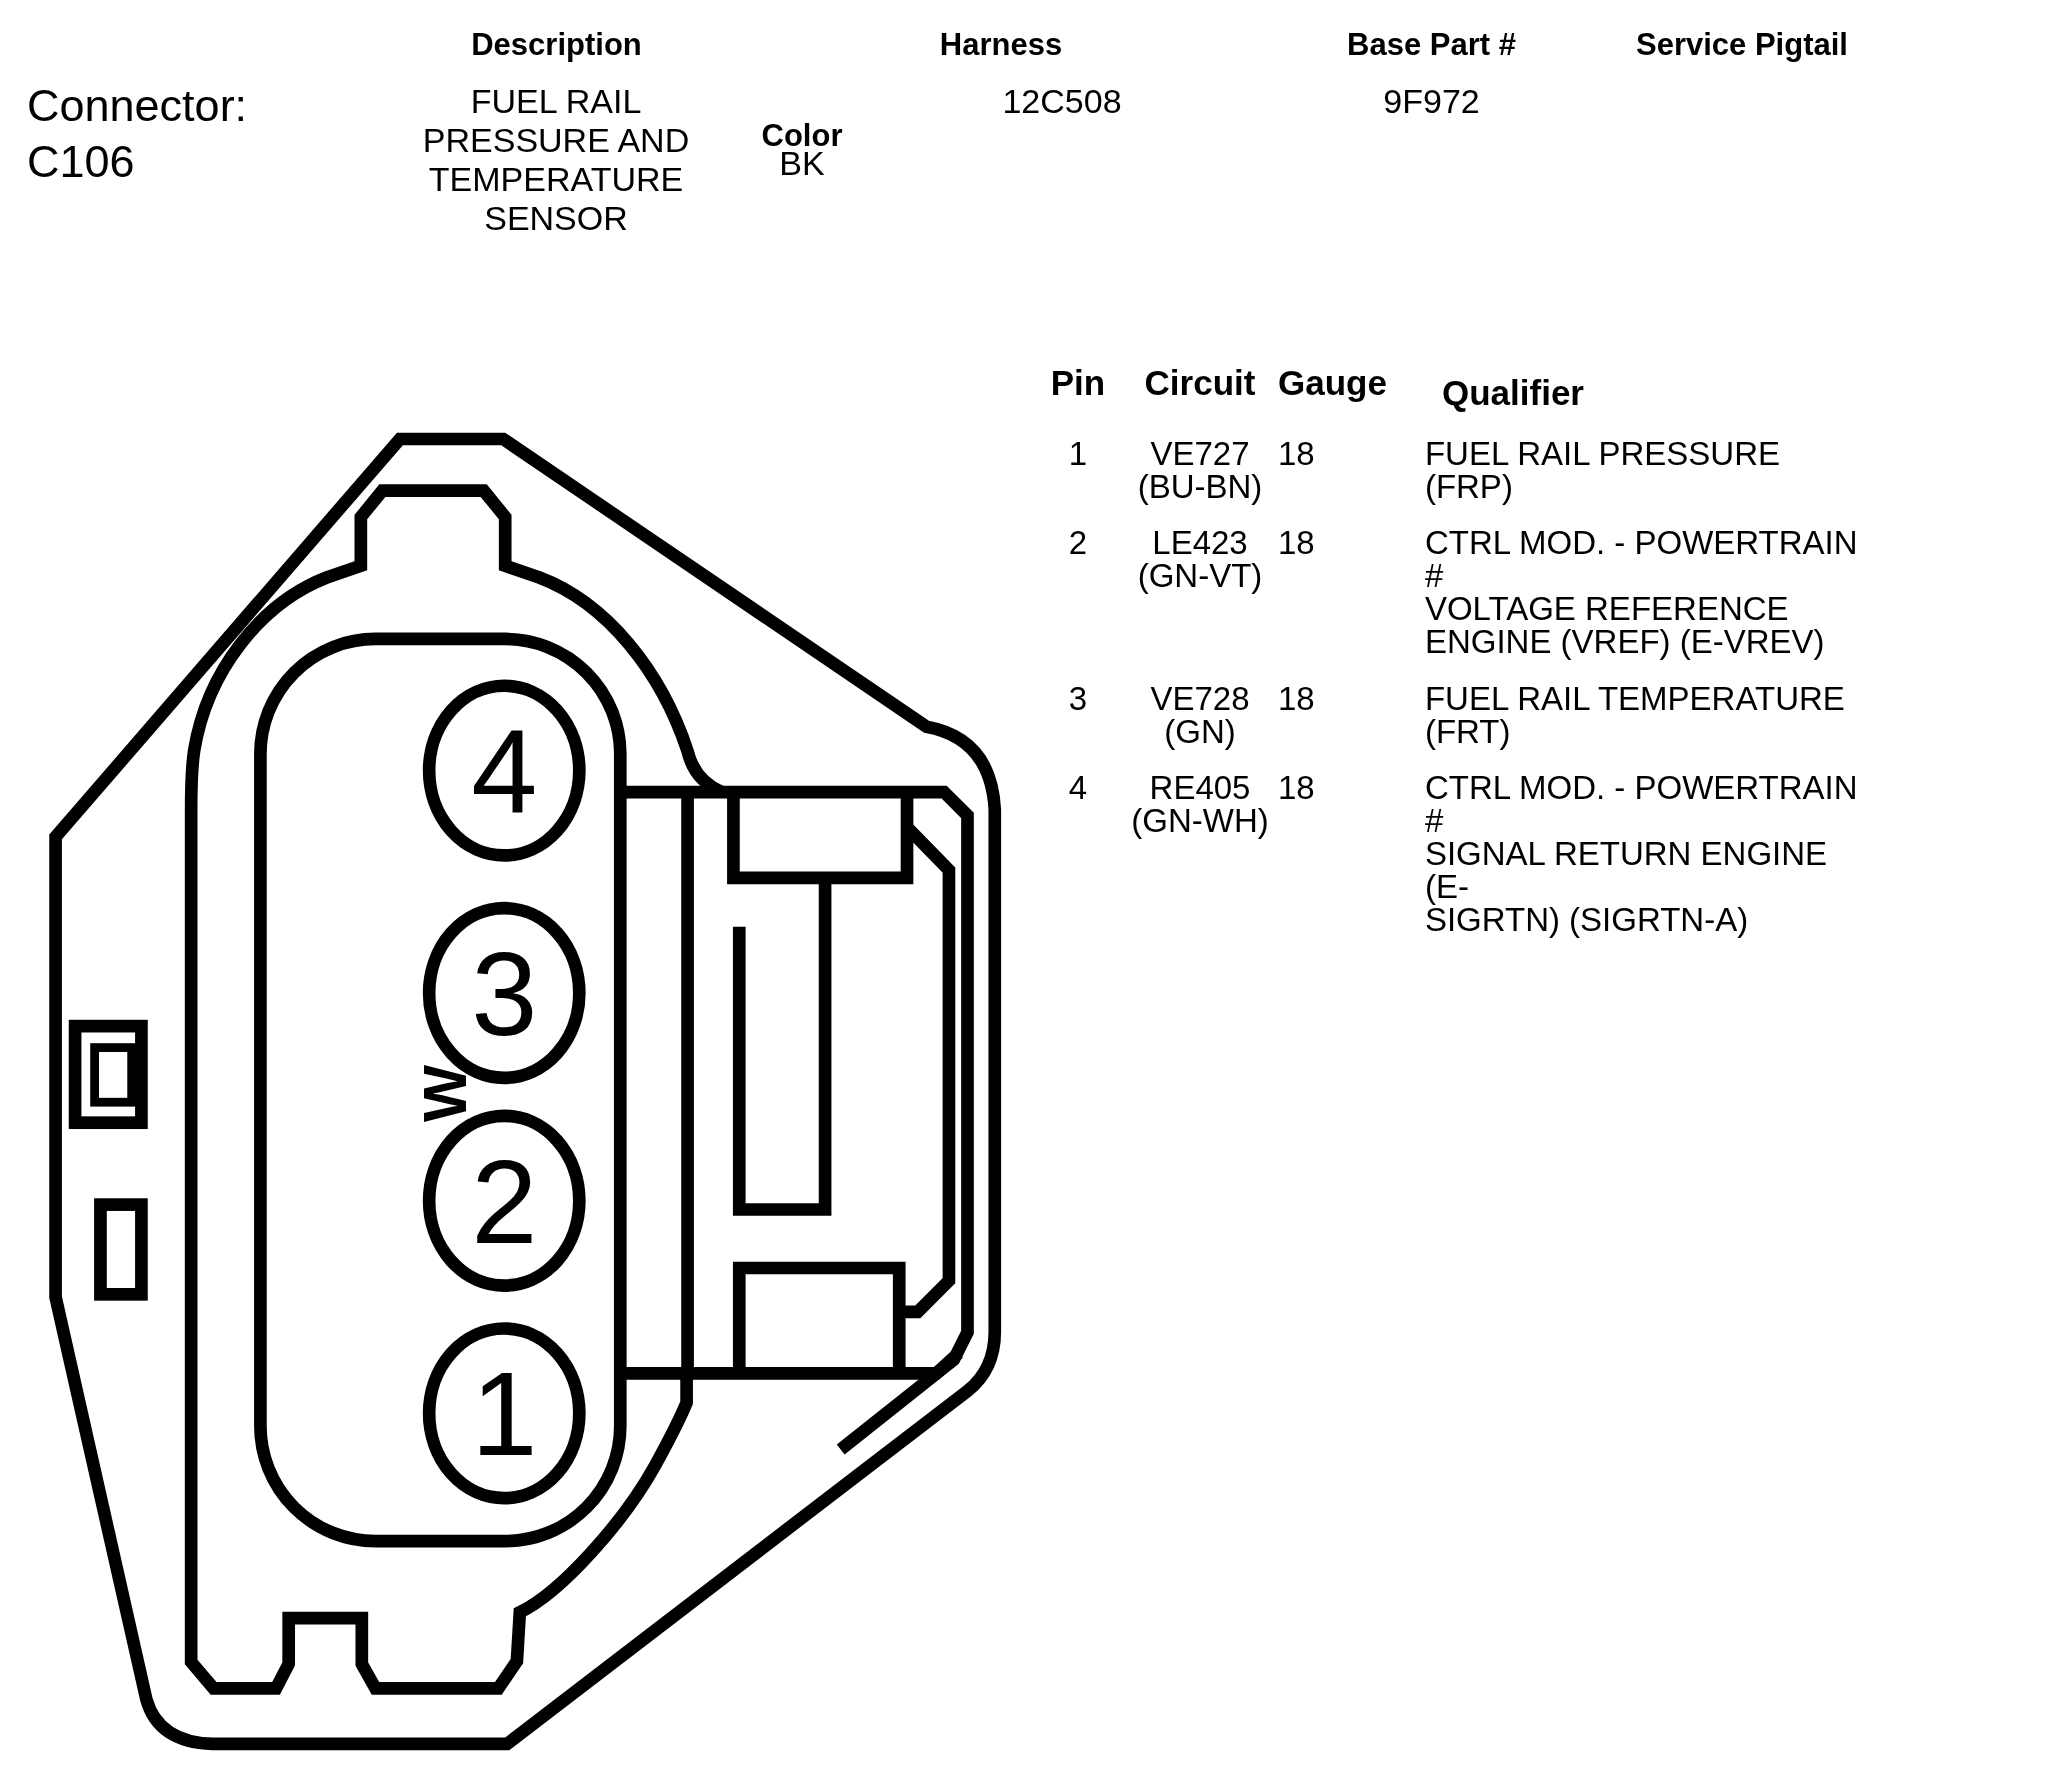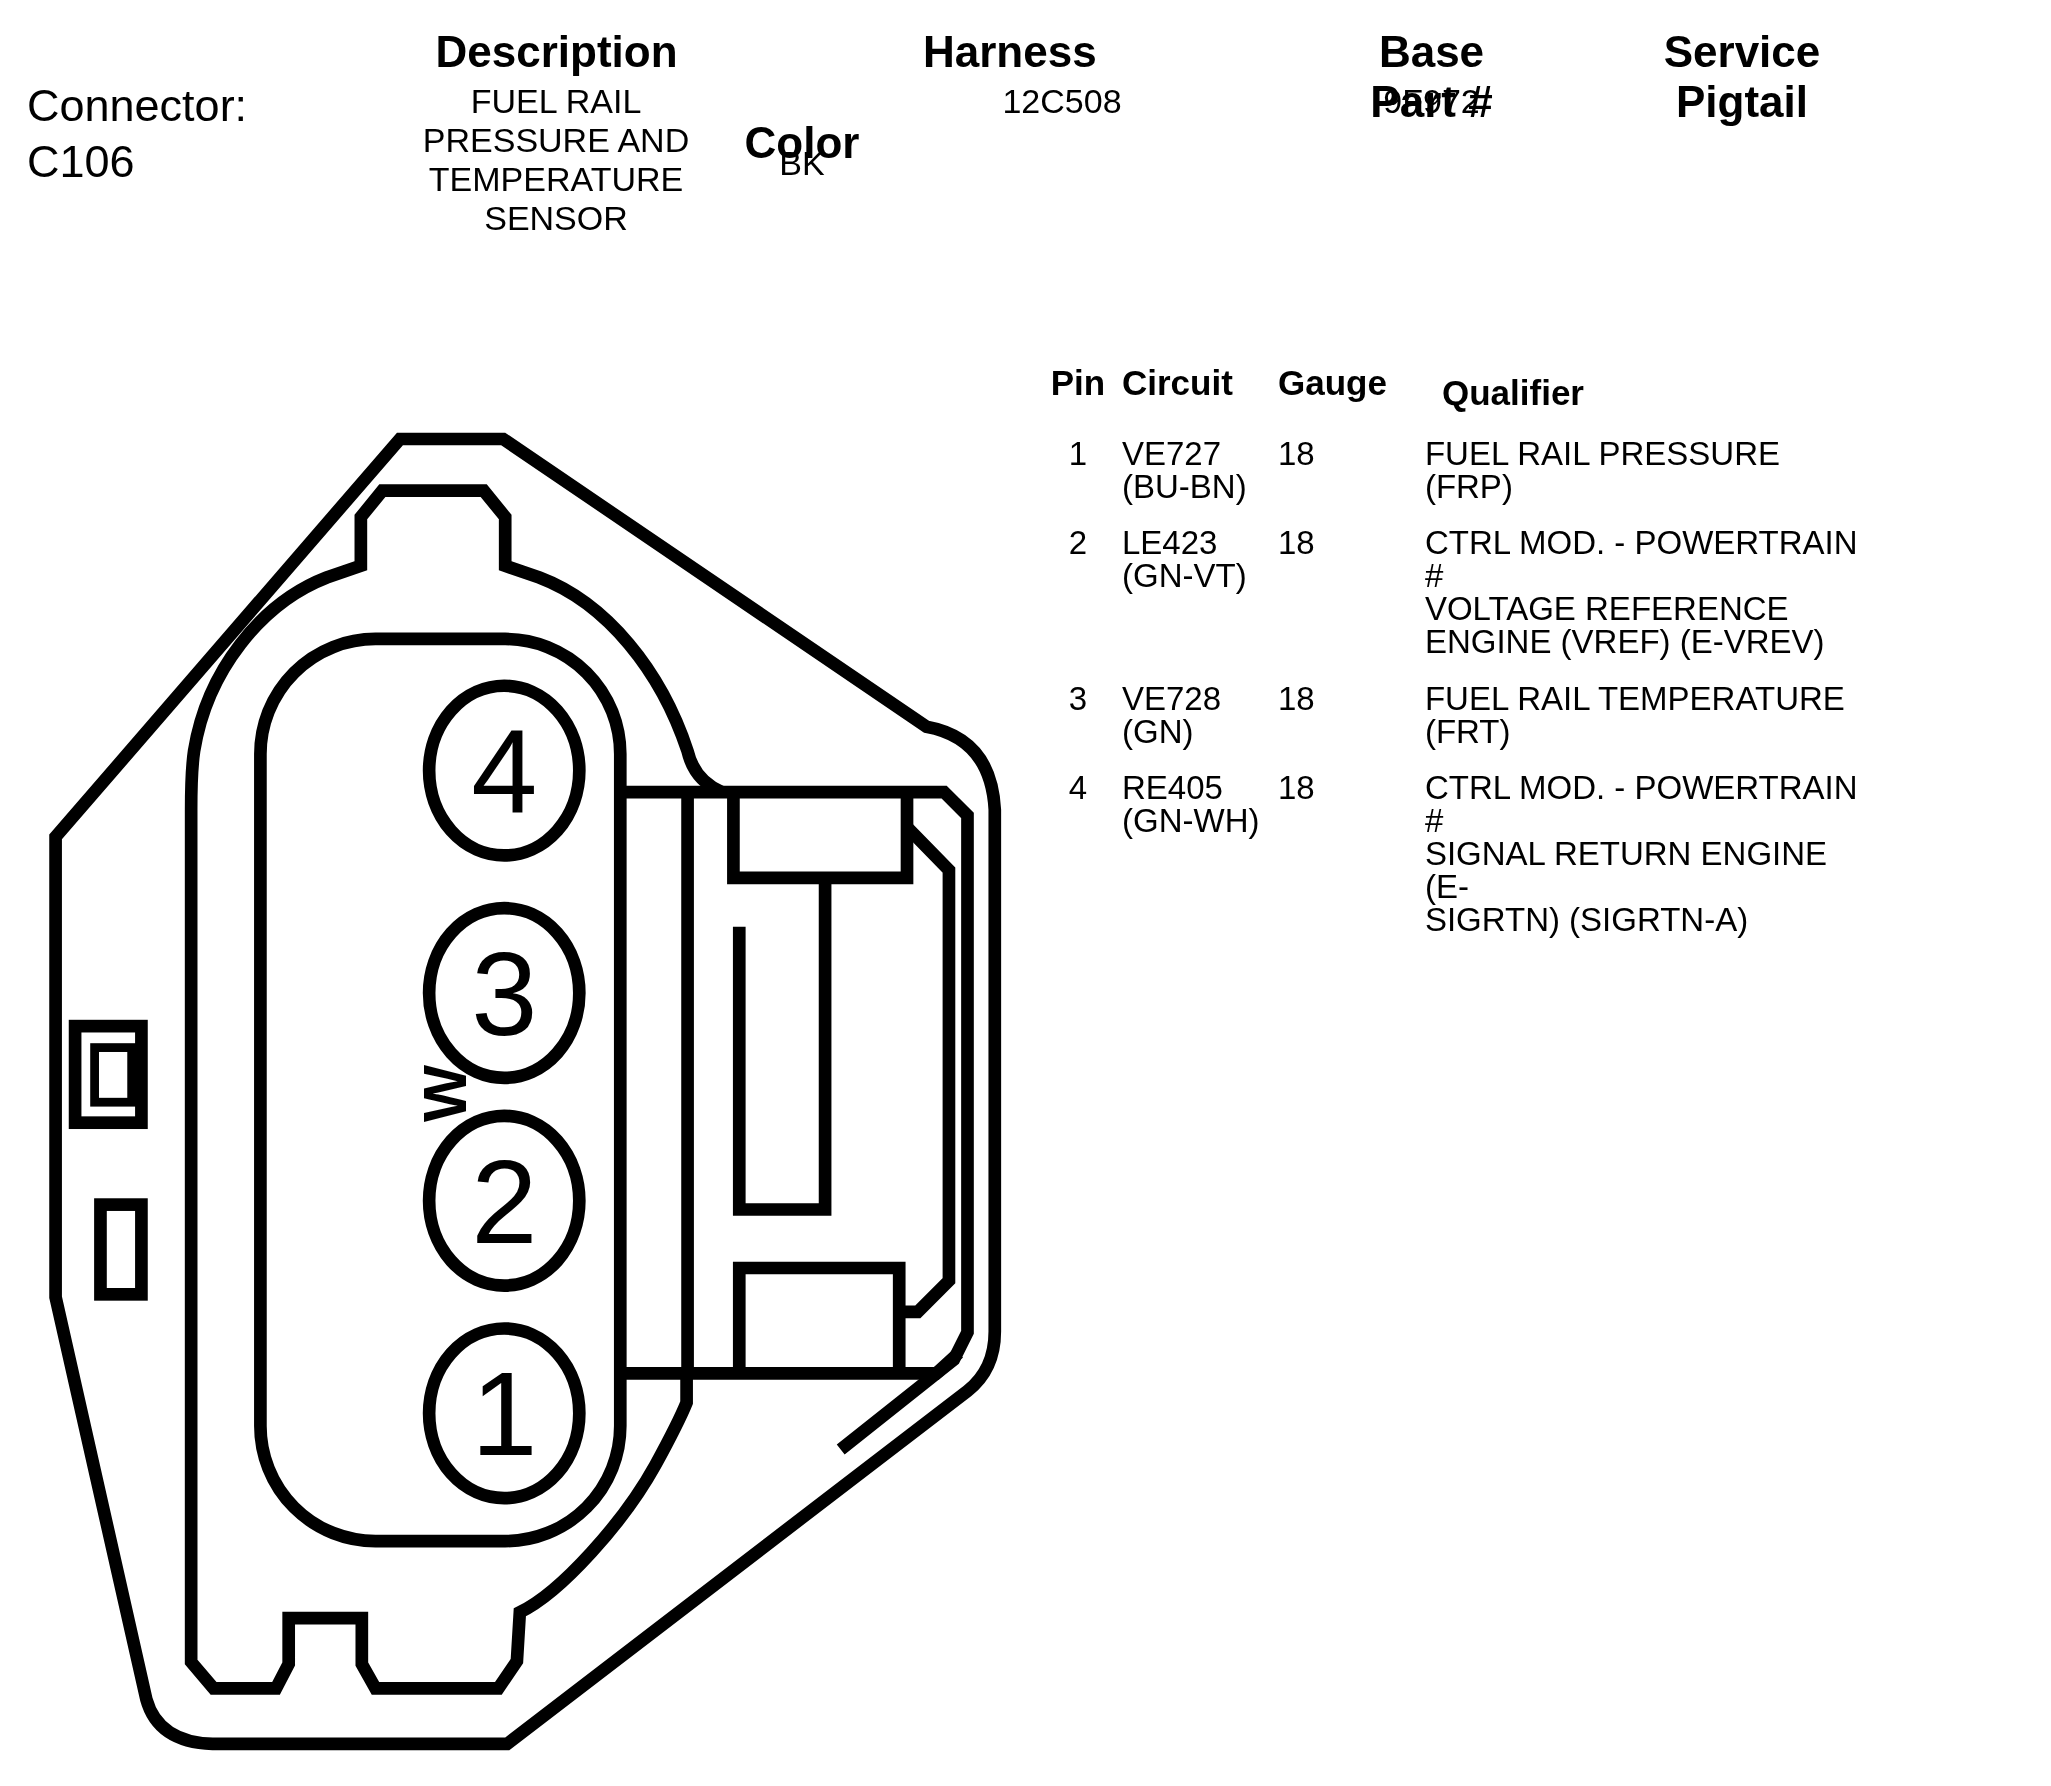--- a/index.html
+++ b/index.html
@@ -3,38 +3,38 @@
 <meta charset="utf-8">
 <style>
   html,body{margin:0;padding:0;background:#ffffff;}
   body{
     width:2052px;height:1787px;position:relative;overflow:hidden;
     font-family:"Liberation Sans","DejaVu Sans",sans-serif;color:#000;
   }
   .abs{position:absolute;}
   
   .connector-block{left:27px;top:78px;font-size:45px;font-weight:normal;line-height:56px;white-space:pre-line;}
-  .col-head{font-size:44px;font-weight:bold;text-align:center;}
+  .col-head{font-size:31px;font-weight:bold;text-align:center;}
   .col-val{font-size:34px;font-weight:normal;text-align:center;}
   .desc-head{left:410px;top:27px;width:293px;}
   .desc-val{left:390px;top:82px;width:332px;line-height:39px;white-space:pre-line;}
   .color-head{left:724px;top:94px;width:156px;margin-top:24px;}
   .color-val{left:724px;top:144px;width:156px;}
   .harness-head{left:923px;top:27px;width:156px;}
   .harness-val{left:979px;top:82px;width:166px;}
   .basepart-head{left:1334px;top:27px;width:195px;}
   .basepart-val{left:1334px;top:82px;width:195px;}
   .pigtail-head{left:1619px;top:27px;width:246px;}
   
   .pin-table{left:1034px;top:366px;width:1018px;}
   .trow{display:flex;align-items:flex-start;}
   .thead .cell{font-weight:bold;font-size:35px;}
   .cell{font-size:33px;line-height:33px;}
   .c-pin{width:88px;text-align:center;}
-  .c-circuit{width:156px;white-space:pre-line;}
+  .c-circuit{width:156px;text-align:center;white-space:pre-line;}
   .c-gauge{width:141px;text-align:left;}
   .c-func{width:439px;text-align:left;padding-left:5.9px;white-space:pre-line;}
   .c-qual{width:188px;text-align:center;margin-top:10px;}
   .tbody .trow{margin-top:23.4px;}
   .tbody .trow:first-child{margin-top:28px;}
   
   .drawing{left:0;top:0;}
   .ln{stroke:#000;stroke-width:13;fill:none;stroke-linejoin:miter;stroke-linecap:butt;}
   .ln-thin{stroke:#000;stroke-width:9;fill:none;}
   .pin-num{font-family:"Liberation Sans","DejaVu Sans",sans-serif;font-size:122px;font-weight:400;fill:#000;text-anchor:middle;}

